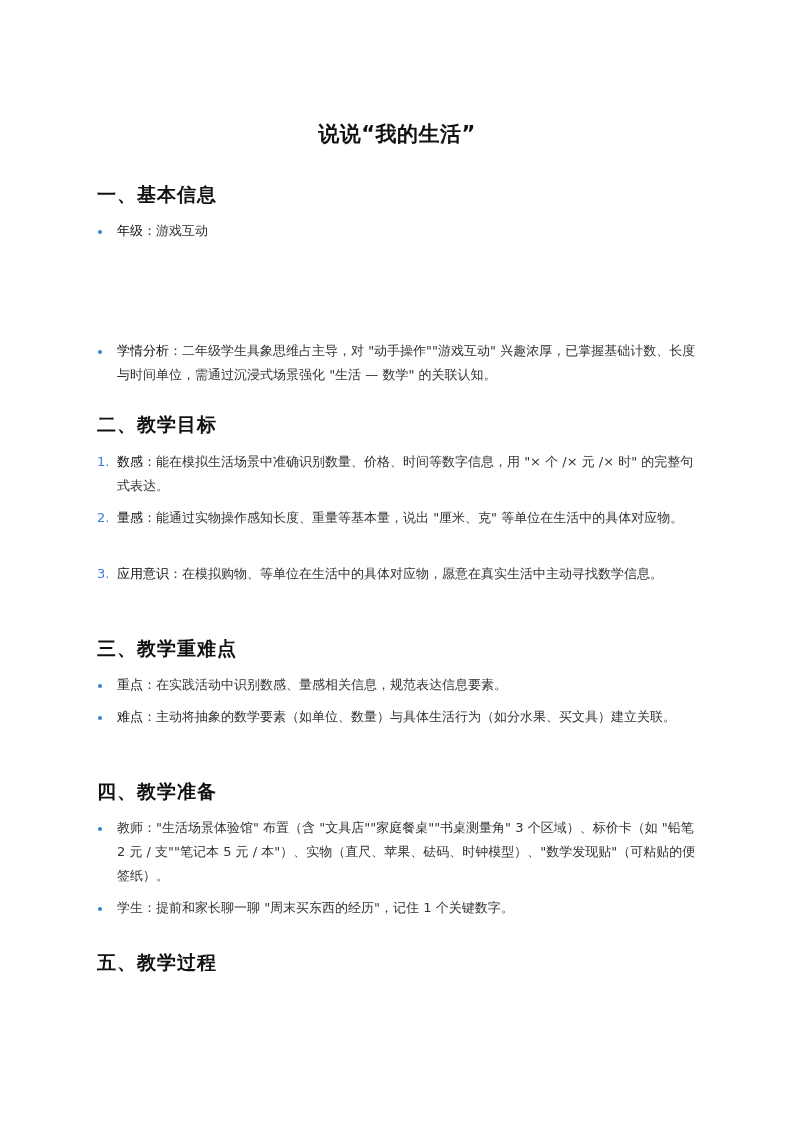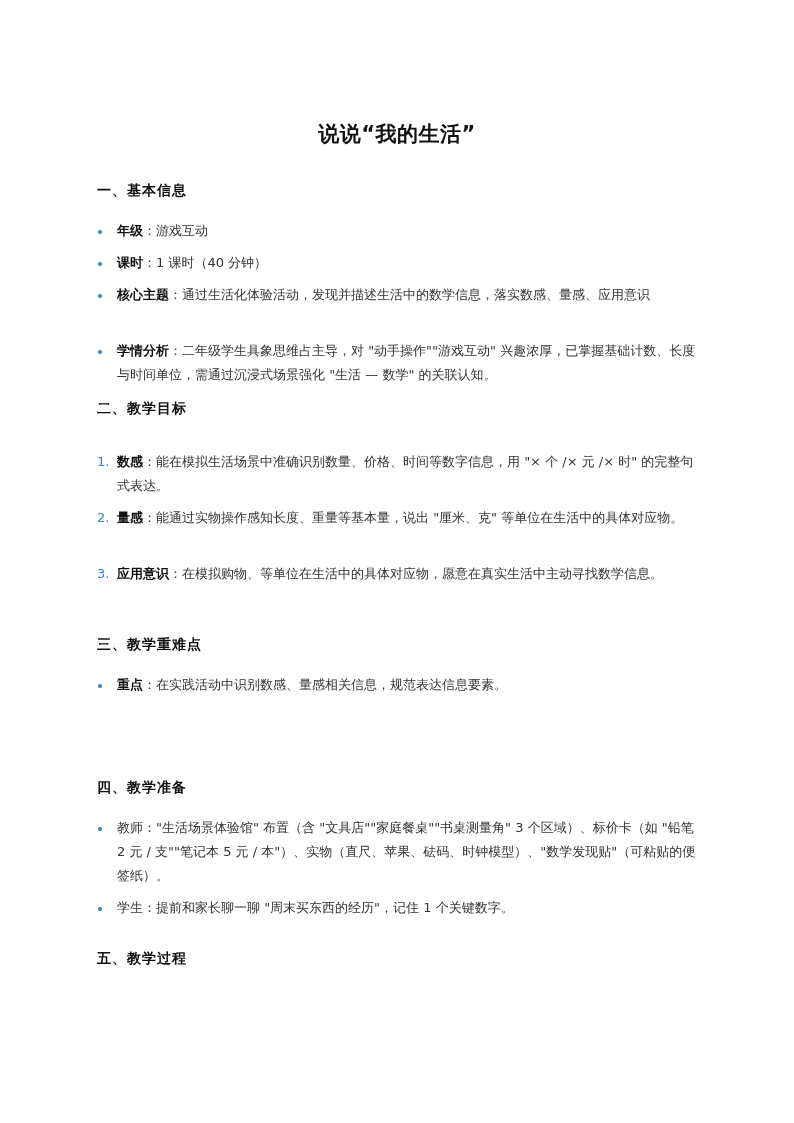--- a/index.html
+++ b/index.html
@@ -1,68 +1,64 @@
 <!DOCTYPE html>
 <html><head>
   <meta charset="utf-8">
   <style>
     html, body { margin: 0; padding: 0; background: #ffffff; }
     body { width: 794px; height: 1123px; position: relative; font-family: "DejaVu Sans", "Liberation Sans", sans-serif; color: #222; }
     .page { position: absolute; left: 0; top: 0; width: 794px; height: 1012px; }
     .title { position: absolute; top: 120px; left: 0; width: 794px; text-align: center; font-size: 21px; font-weight: bold; color: #111; letter-spacing: 0.5px; }
-    .h2 { position: absolute; left: 97px; font-size: 14px; font-weight: bold; color: #111; letter-spacing: 1px; }
+    .h2 { position: absolute; left: 97px; font-size: 19px; font-weight: bold; color: #111; letter-spacing: 1px; }
     .item { position: absolute; left: 97px; width: 600px; font-size: 13px; line-height: 24px; color: #333; }
     .item .dot { display: inline-block; width: 4px; height: 4px; border-radius: 50%; background: #3b7ddd; position: absolute; left: 1px; top: 11px; }
     .item .num { position: absolute; left: 0; top: 0; color: #3b7ddd; font-size: 13px; }
     .item .body { margin-left: 20px; display: block; }
-    .item .label { font-weight: bold; color: #111; text-align: right; }
+    .item .label { font-weight: normal; color: #111; text-align: right; }
   </style>
 </head>
 <body>
 
 <div class="page">
   <div class="title">说说“我的生活”</div>
 
   <div class="h2" style="top:182px">一、基本信息</div>
   <div class="item" style="top:219px">
     <span class="dot"></span>
     <span class="body"><span class="label">年级</span><span>：</span><span>游戏互动</span></span>
   </div>
-  <div class="item" style="top:251px">
-    <span class="dot"></span>
-    <span class="body"><span class="label">课时</span><span>：</span><span>1 课时（40 分钟）</span></span>
-  </div>
-  <div class="item" style="top:283px">
-    <span class="dot"></span>
-    <span class="body"><span class="label">核心主题</span><span>：</span><span>通过生活化体验活动，发现并描述生活中的数学信息，落实数感、量感、应用意识</span></span>
-  </div>
   <div class="item" style="top:339px">
     <span class="dot"></span>
     <span class="body"><span class="label">学情分析</span><span>：</span><span>二年级学生具象思维占主导，对 "动手操作""游戏互动" 兴趣浓厚，已掌握基础计数、长度与时间单位，需通过沉浸式场景强化 "生活 — 数学" 的关联认知。</span></span>
   </div>
 
-  <div class="h2" style="top:400px">二、教学目标</div>
+  <div class="h2" style="top:412px">二、教学目标</div>
   <div class="item" style="top:450px">
     <span class="num">1.</span>
     <span class="body"><span class="label">数感</span><span>：</span><span>能在模拟生活场景中准确识别数量、价格、时间等数字信息，用 "× 个 /× 元 /× 时" 的完整句式表达。</span></span>
   </div>
   <div class="item" style="top:506px">
     <span class="num">2.</span>
     <span class="body"><span class="label">量感</span><span>：</span><span>能通过实物操作感知长度、重量等基本量，说出 "厘米、克" 等单位在生活中的具体对应物。</span></span>
   </div>
   <div class="item" style="top:562px">
     <span class="num">3.</span>
     <span class="body"><span class="label">应用意识</span><span>：</span><span>在模拟购物、等单位在生活中的具体对应物，愿意在真实生活中主动寻找数学信息。</span></span>
   </div>
 
   <div class="h2" style="top:636px">三、教学重难点</div>
   <div class="item" style="top:673px">
     <span class="dot"></span>
     <span class="body"><span class="label">重点</span><span>：</span><span>在实践活动中识别数感、量感相关信息，规范表达信息要素。</span></span>
   </div>
+  <div class="item" style="top:705px">
+    <span class="dot"></span>
+    <span class="body"><span class="label">难点</span><span>：</span><span>主动将抽象的数学要素（如单位、数量）与具体生活行为（如分水果、买文具）建立关联。</span></span>
+  </div>
 
   <div class="h2" style="top:779px">四、教学准备</div>
   <div class="item" style="top:816px">
     <span class="dot"></span>
     <span class="body"><span>教师："生活场景体验馆" 布置（含 "文具店""家庭餐桌""书桌测量角" 3 个区域）、标价卡（如 "铅笔 2 元 / 支""笔记本 5 元 / 本"）、实物（直尺、苹果、砝码、时钟模型）、"数学发现贴"（可粘贴的便签纸）。</span></span>
   </div>
   <div class="item" style="top:896px">
     <span class="dot"></span>
     <span class="body"><span>学生：提前和家长聊一聊 "周末买东西的经历"，记住 1 个关键数字。</span></span>
   </div>

